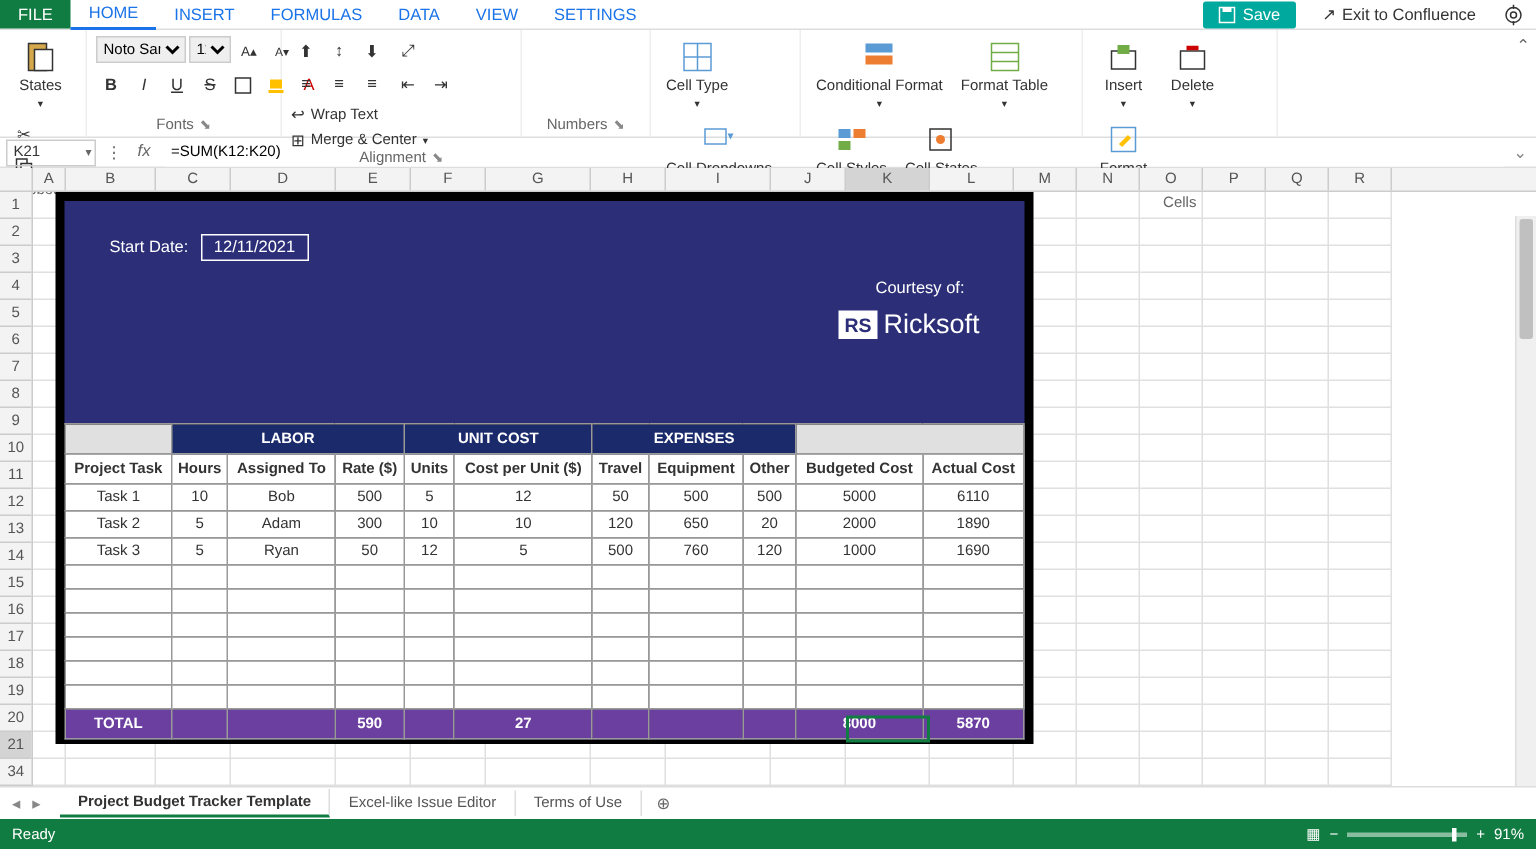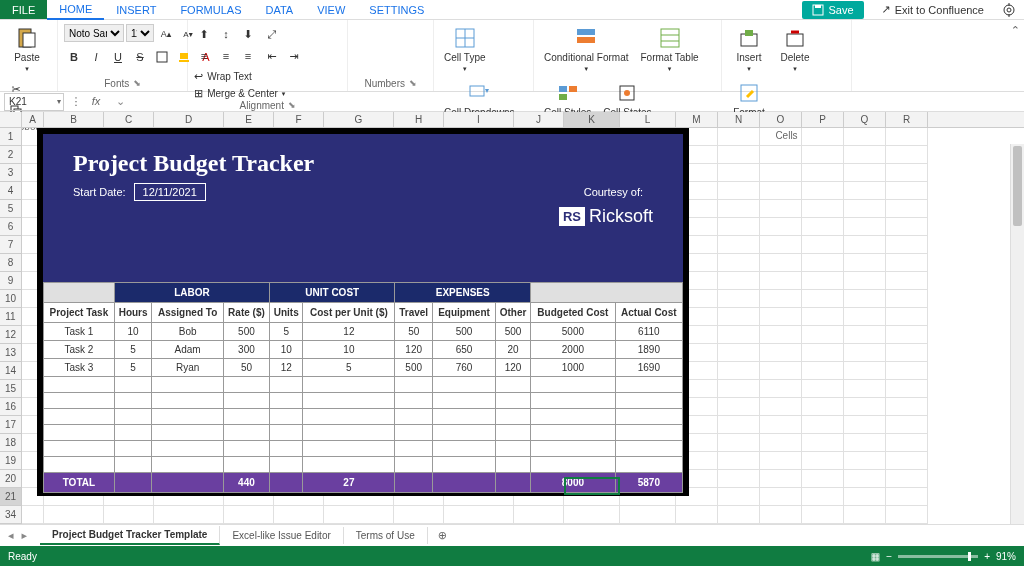--- a/index.html
+++ b/index.html
@@ -142,21 +142,21 @@
 
   <div class="group" style="width:58px">
     <div class="ctrls">
       <div class="btn-lg">
         <span class="icn">
             <svg width="20" height="22" viewBox="0 0 20 22">
               <rect x="2" y="2" width="12" height="18" fill="#d4a84b" stroke="#333"></rect>
               <rect x="6" y="6" width="12" height="14" fill="#fff" stroke="#333"></rect>
             </svg>
           </span>
-        <span>Paste</span>
+        <span>States</span>
         <span style="font-size:7px">▾</span>
       </div>
       <div class="col">
         <div class="btn-sm">
             <span>✂</span>
           </div>
         <div class="btn-sm">
             <svg width="12" height="12" viewBox="0 0 12 12">
               <rect x="1" y="1" width="7" height="7" fill="none" stroke="#333"></rect>
               <rect x="4" y="4" width="7" height="7" fill="#fff" stroke="#333"></rect>
@@ -370,20 +370,21 @@
   </div>
 
 </div>
 
 <div class="formula-row">
   <div class="name-box">K21</div>
   <div class="fx-ctrls">
     <span>⋮</span>
     <span style="font-style:italic">fx</span>
   </div>
+  <input class="fx-input" value="=SUM(K12:K20)" style="">
   <span class="fx-expand">⌄</span>
 </div>
 
 <div class="grid-wrap">
   <div style="display:flex;flex-direction:column;width:100%">
     <div style="display:flex">
       <div class="corner"></div>
       <div class="col-headers" id="col-headers" style="flex:1">
           <div class="ch" style="width: 22px;">A</div>
           <div class="ch" style="width: 60px;">B</div>
@@ -870,21 +871,20 @@
               <div class="cell" style="width: 42px;"></div>
               <div class="cell" style="width: 42px;"></div>
               <div class="cell" style="width: 42px;"></div>
               <div class="cell" style="width: 42px;"></div>
             </div>
           </div>
         <div class="sheet">
 
           <div class="budget-frame">
             <div class="budget-header">
-              <div class="budget-title">Project Budget Tracker</div>
               <div class="start-line">
                 <span>Start Date:</span>
                 <span class="start-date">12/11/2021</span>
               </div>
               <div class="courtesy">Courtesy of:</div>
               <div class="ricksoft">
                 <span class="logo-box">RS</span>
                 <span class="logo-txt">Ricksoft</span>
               </div>
             </div>
@@ -1028,21 +1028,21 @@
                     <td></td>
                     <td></td>
                     <td></td>
                   </tr>
                 </tbody>
               <tfoot>
                 <tr class="total-row">
                   <td>TOTAL</td>
                     <td></td>
                     <td></td>
-                  <td>440</td>
+                  <td>590</td>
                     <td></td>
                   <td>27</td>
                     <td></td>
                     <td></td>
                     <td></td>
                   <td>8000</td>
                   <td>5870</td>
                 </tr>
               </tfoot>
             </table>

